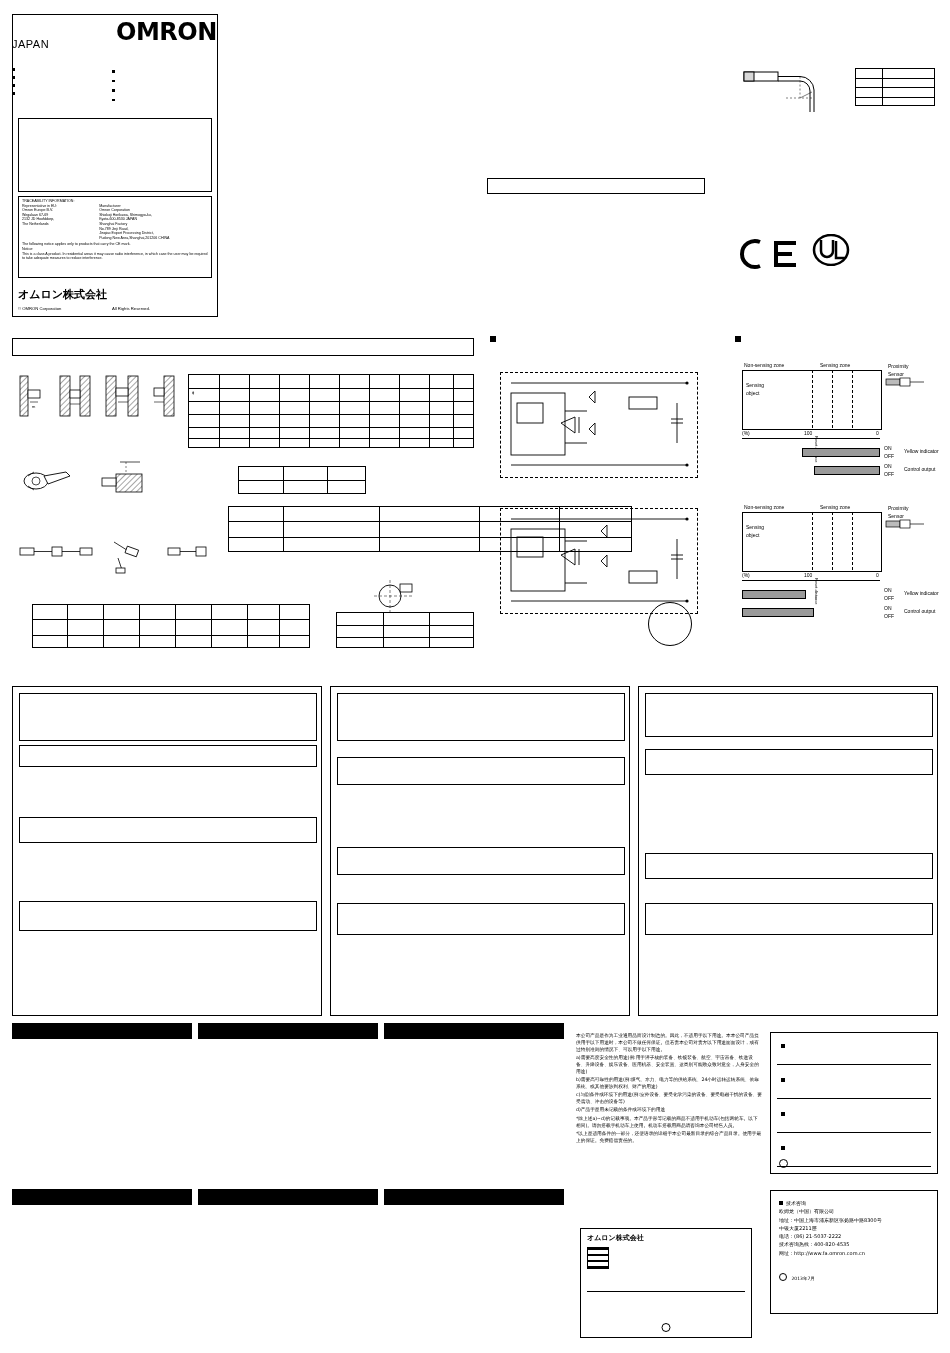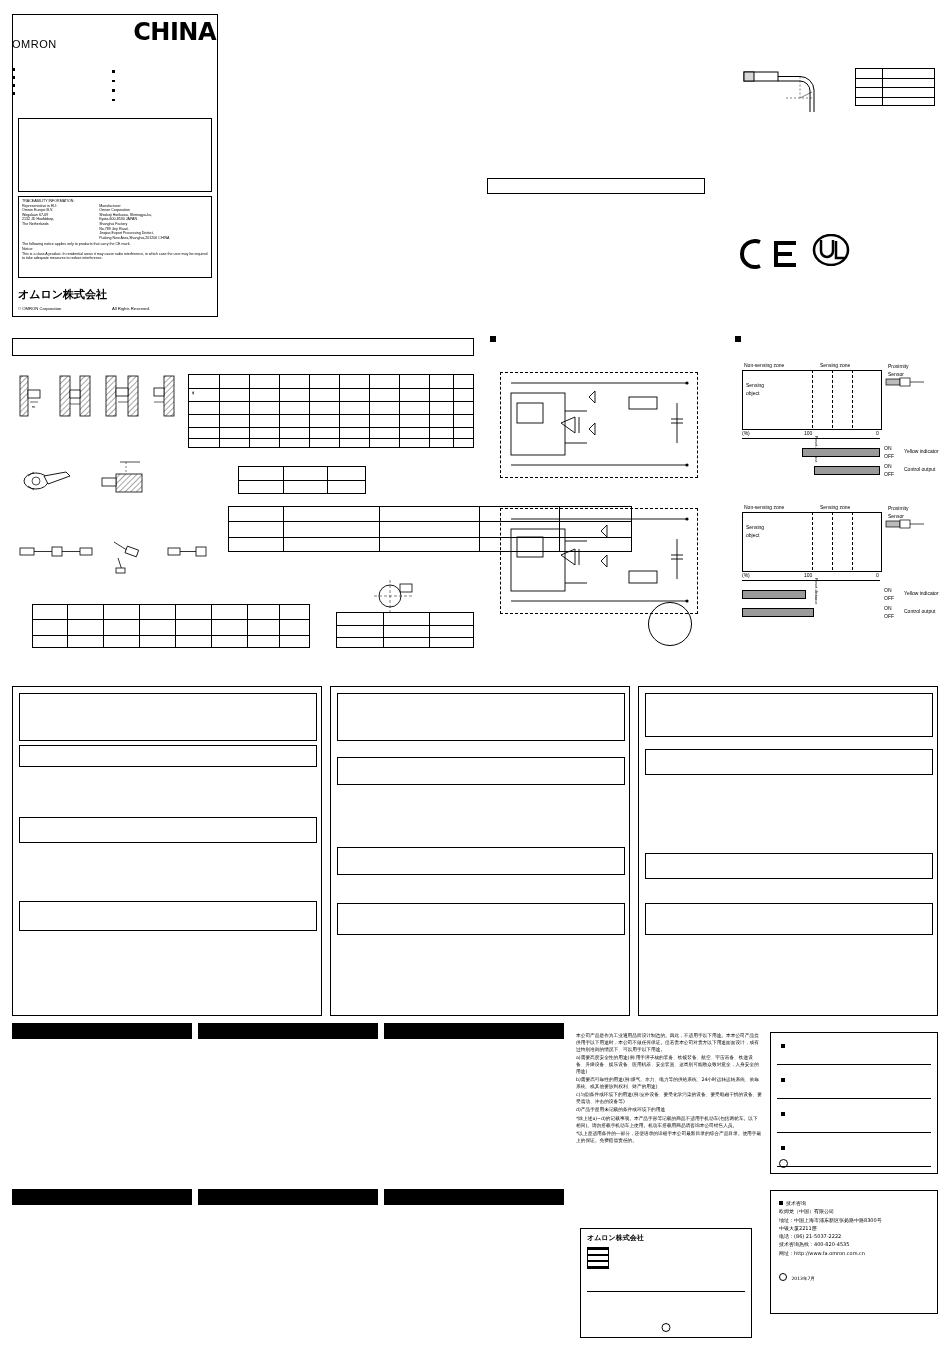--- a/index.html
+++ b/index.html
@@ -139,22 +139,22 @@
   }
   #cn-box-b .mid { position:absolute; left:6px; right:6px; top:62px; border-top:1px solid #000; }
   #cn-box-b .circ { position:absolute; left:50%; bottom:5px; width:7px; height:7px; border:1px solid #000; border-radius:50%; transform:translateX(-50%);}
 
   .tiny { font-size:4px; }
 </style>
 </head>
 <body>
 
 <div class="abs bx" id="head-outer"></div>
-<div class="abs" id="omron-logo">CHINA</div>
-<div class="abs" id="model-label">OMRON</div>
+<div class="abs" id="omron-logo">OMRON</div>
+<div class="abs" id="model-label">JAPAN</div>
 
 <div class="abs" id="bullet-col">
   <div class="bullet-sq"></div>
   <div class="bullet-sq"></div>
   <div class="bullet-sq"></div>
   <div class="bullet-sq"></div>
 </div>
 <div class="abs" id="dot-col">
   <div class="dot-sq"></div>
   <div class="dot-sq"></div>

